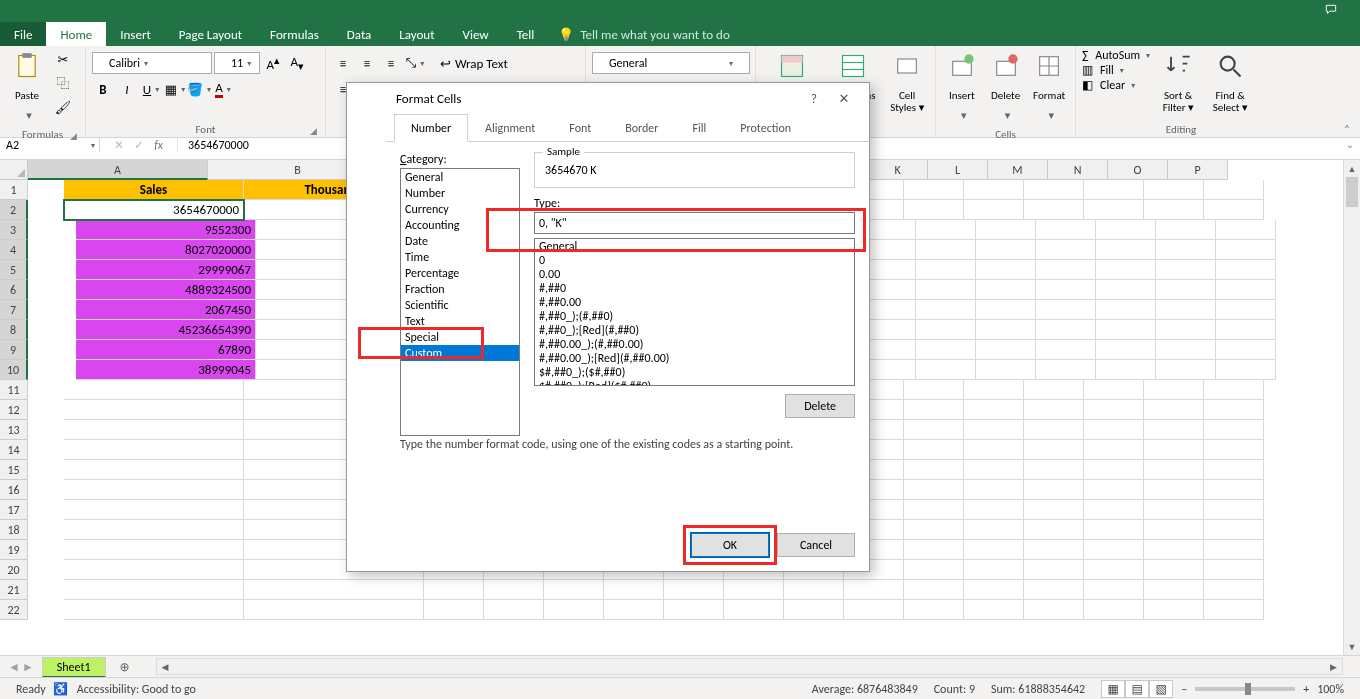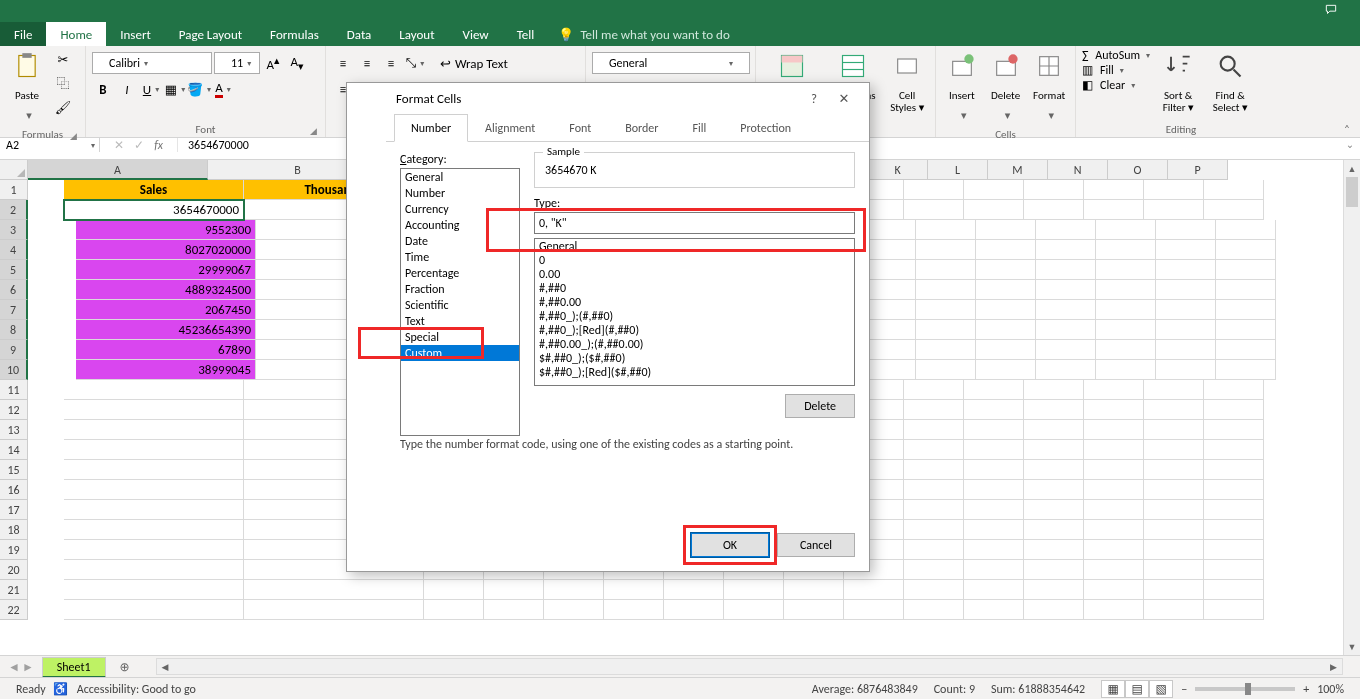--- a/index.html
+++ b/index.html
@@ -941,20 +941,21 @@
       <input class="type-input" value="0, &quot;K&quot;" style="">
       <div class="fmt-list" id="fmt-list">
           <div class="fmt-item">General</div>
           <div class="fmt-item">0</div>
           <div class="fmt-item">0.00</div>
           <div class="fmt-item">#,##0</div>
           <div class="fmt-item">#,##0.00</div>
           <div class="fmt-item">#,##0_);(#,##0)</div>
           <div class="fmt-item">#,##0_);[Red](#,##0)</div>
           <div class="fmt-item">#,##0.00_);(#,##0.00)</div>
+          <div class="fmt-item">#,##0.00_);[Red](#,##0.00)</div>
           <div class="fmt-item">$#,##0_);($#,##0)</div>
           <div class="fmt-item">$#,##0_);[Red]($#,##0)</div>
         </div>
       <div class="delete-btn-row">
           <button class="delete-btn"><span>Delete</span></button>
         </div>
     </div>
     <div class="hint-text">Type the number format code, using one of the existing codes as a starting point.</div>
   </div>
   <div class="dialog-footer">

